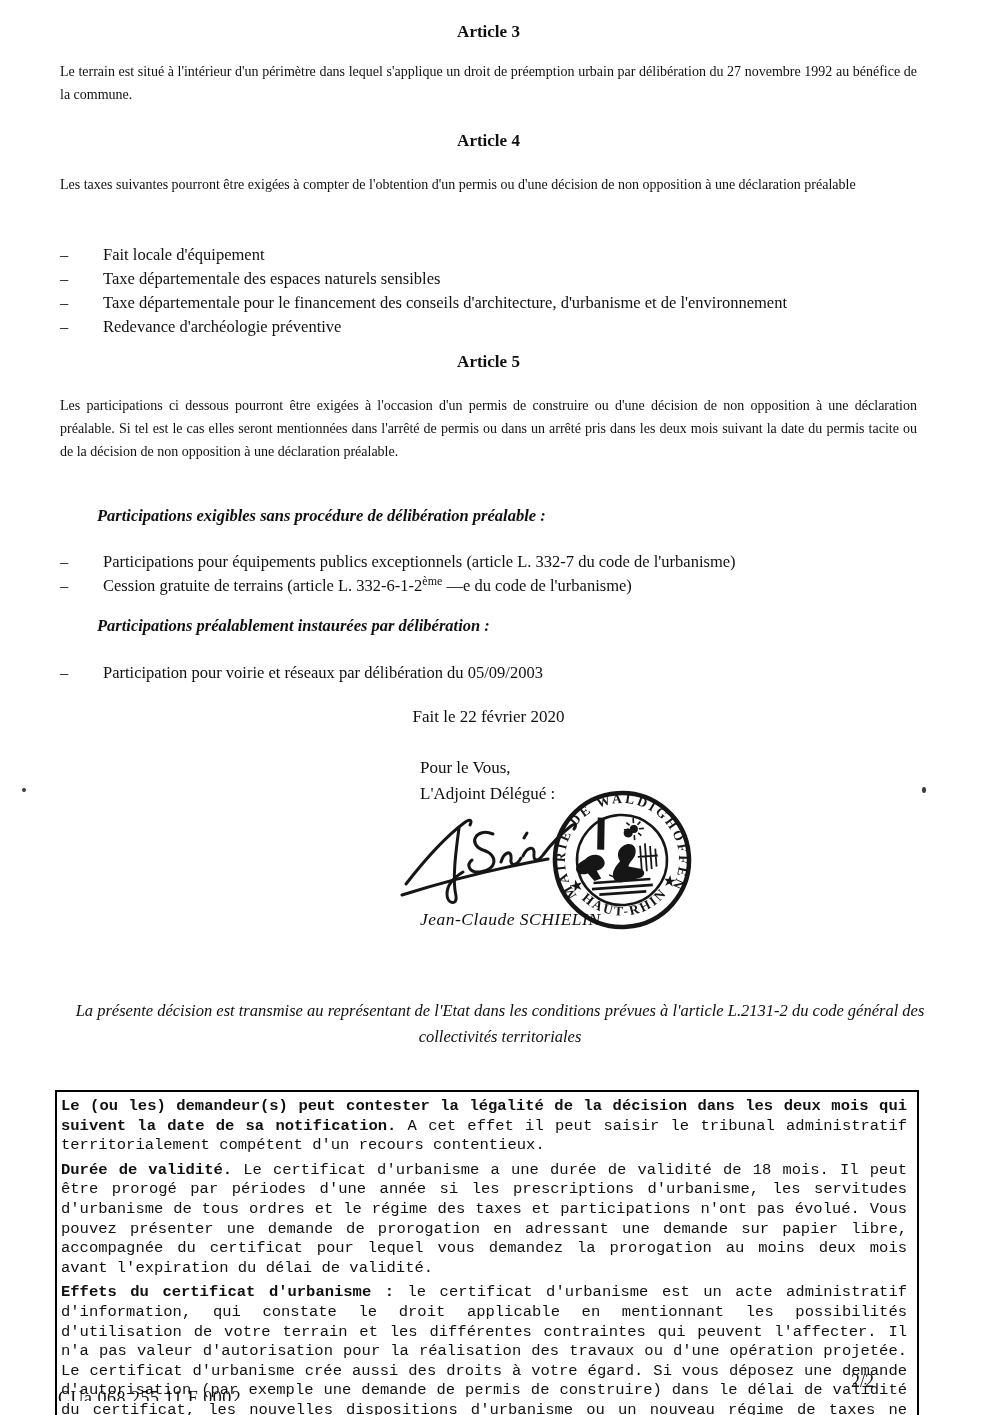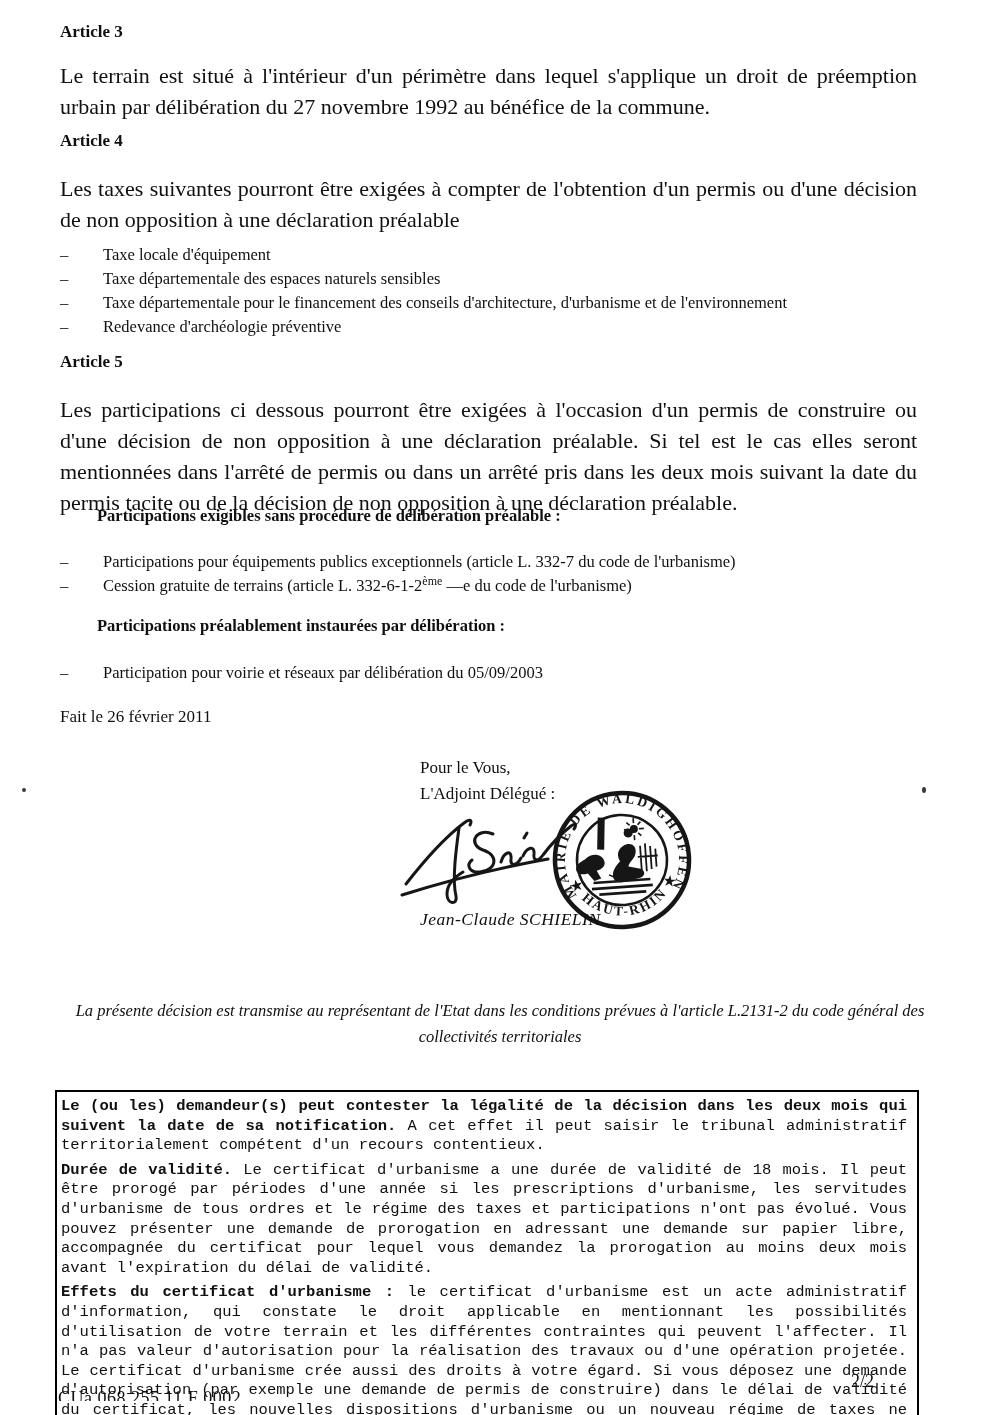--- a/index.html
+++ b/index.html
@@ -4,27 +4,27 @@
 <style>
   html,body{margin:0;padding:0;}
   body{
     width:1000px;height:1415px;background:#ffffff;
     font-family:"Liberation Serif","DejaVu Serif",serif;
     color:#101010;overflow:hidden;
   }
   .sheet{position:relative;width:1000px;height:1415px;background:#fff;}
   .abs{position:absolute;}
   .content{left:60px;width:857px;}
-  .just{text-align:justify;font-size:22px;line-height:31px;}
-  .center{}
+  .just{text-align:justify;font-size:14px;line-height:23px;}
+  .center{text-align:center;}
   .art-title{font-weight:bold;font-size:17px;}
   .plist .row{display:flex;font-size:16.5px;line-height:24px;}
   .plist .dash{width:43px;flex:0 0 43px;}
   .plist .txt{flex:1;}
-  .part-head{font-weight:bold;font-size:16.5px;padding-left:37px;}
+  .part-head{font-weight:bold;font-style:italic;font-size:16.5px;padding-left:37px;}
   sup.sm{font-size:12px;vertical-align:super;line-height:0;}
   .sig-role{font-size:17px;line-height:26px;}
   .sig-name{font-size:17.5px;letter-spacing:0.5px;font-style:italic;}
   .note{font-style:italic;font-size:16.5px;line-height:26px;text-align:center;}
   .box{
     border:2px solid #000;padding:5px 10px 6px 4px;
     font-size:15.5px;line-height:19.6px;text-align:justify;background:#fff;font-family:Liberation Mono, monospace;
   }
   .box p{margin:0 0 5px 0;}
   .box p:last-child{margin-bottom:0;}
@@ -40,21 +40,21 @@
 
   <div class="abs content center art-title" style="top:22px;">Article 3</div>
   <div class="abs content just" style="top:60px;">Le terrain est situé à l'intérieur d'un périmètre dans lequel s'applique un droit de préemption urbain par délibération du 27 novembre 1992 au bénéfice de la commune.</div>
 
   <div class="abs content center art-title" style="top:131px;">Article 4</div>
   <div class="abs content just" style="top:173px;">Les taxes suivantes pourront être exigées à compter de l'obtention d'un permis ou d'une décision de non opposition à une déclaration préalable</div>
 
   <div class="abs content plist" style="top:243px;">
     <div class="row">
       <span class="dash">–</span>
-      <span class="txt">Taxe locale d'équipement</span>
+      <span class="txt">Fait locale d'équipement</span>
     </div>
     <div class="row">
       <span class="dash">–</span>
       <span class="txt">Taxe départementale des espaces naturels sensibles</span>
     </div>
     <div class="row">
       <span class="dash">–</span>
       <span class="txt">Taxe départementale pour le financement des conseils d'architecture, d'urbanisme et de l'environnement</span>
     </div>
     <div class="row">
@@ -81,21 +81,21 @@
 
   <div class="abs content part-head" style="top:616px;">Participations préalablement instaurées par délibération :</div>
 
   <div class="abs content plist" style="top:661px;">
     <div class="row">
       <span class="dash">–</span>
       <span class="txt">Participation pour voirie et réseaux par délibération du 05/09/2003</span>
     </div>
   </div>
 
-  <div class="abs content center" style="top:707px;font-size:17px;">Fait le 26 février 2011</div>
+  <div class="abs content center" style="top:707px;font-size:17px;">Fait le 22 février 2020</div>
 
   <div class="abs" style="left:420px;top:755px;">
     <div class="sig-role">Pour le Vous,</div>
     <div class="sig-role">L'Adjoint Délégué :</div>
   </div>
 
   <svg class="abs" style="left:398px;top:798px;" width="205" height="112" viewBox="0 0 205 112">
     <g fill="none" stroke="#161616" stroke-width="3" stroke-linecap="round" stroke-linejoin="round">
       <path d="M8 86 C 22 68, 46 40, 66 25 C 71 21, 75 21, 72 27"></path>
       <path d="M61 30 C 58 52, 54 82, 58 98 C 60 107, 49 107, 49 96 C 49 87, 55 80, 65 74"></path>

